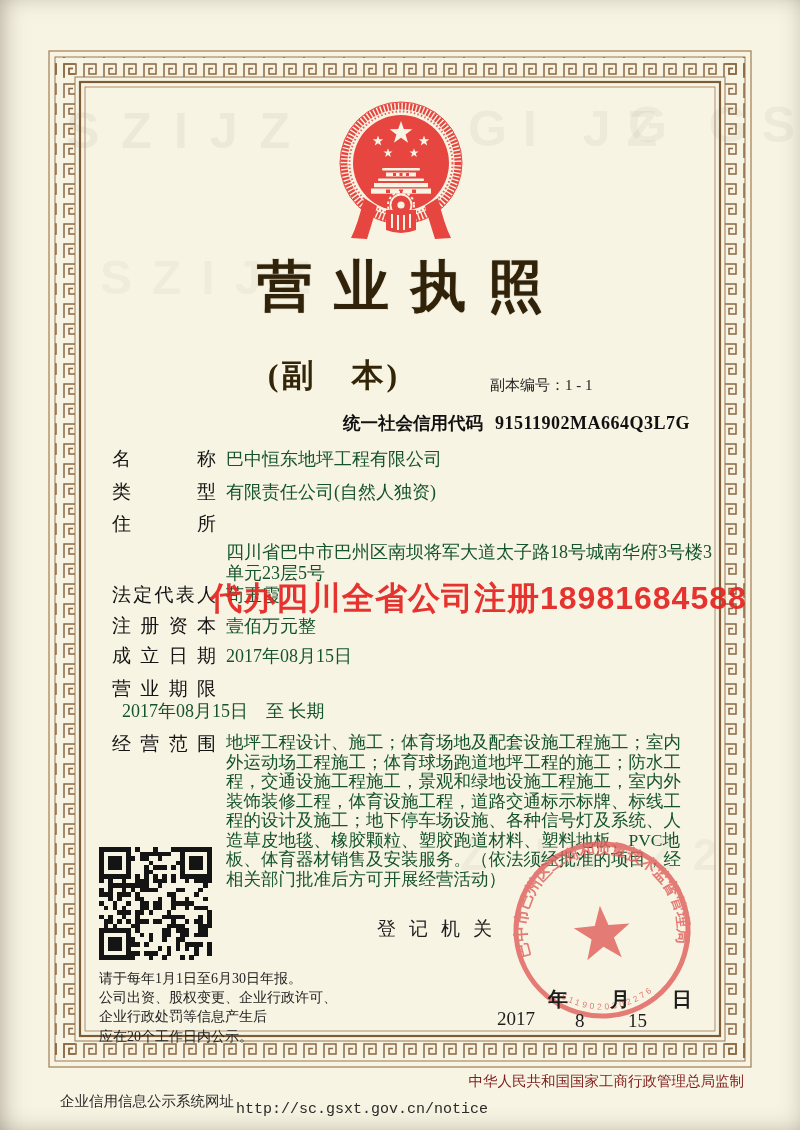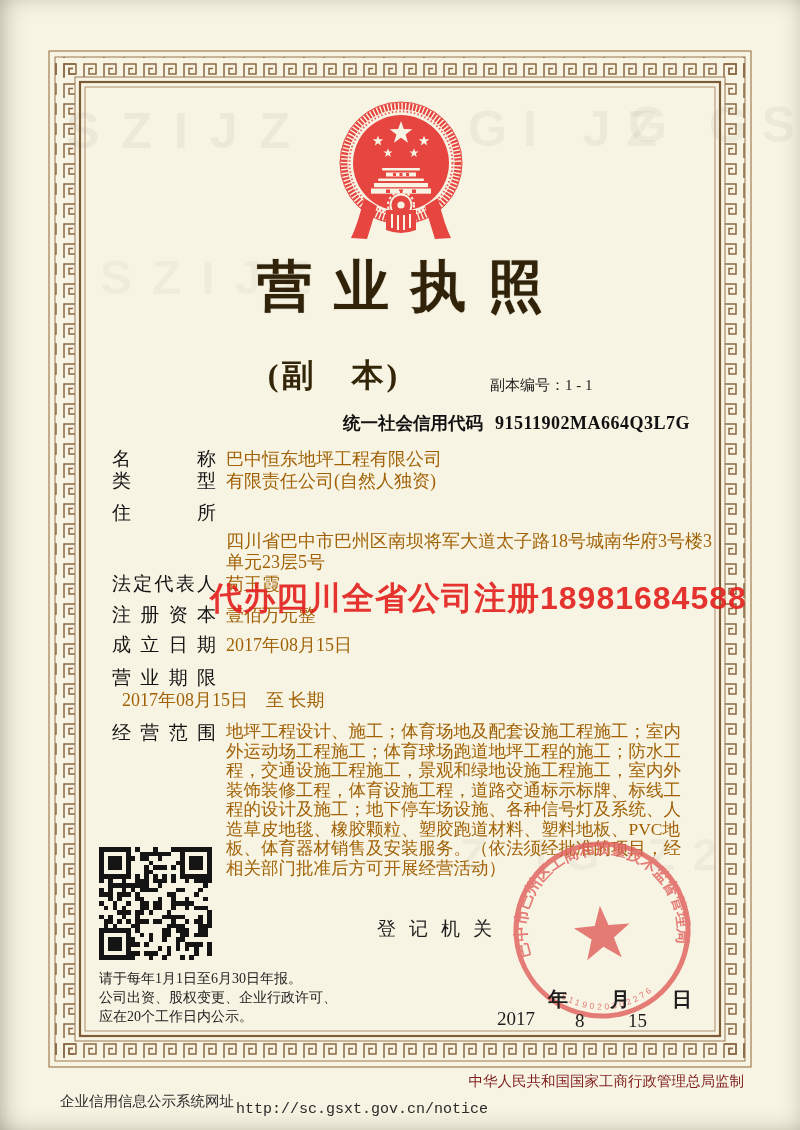--- a/index.html
+++ b/index.html
@@ -22,22 +22,22 @@
   .subtitle{position:absolute;left:0;top:354px;width:668px;text-align:center;
     font-size:32px;font-weight:bold;color:#332508;letter-spacing:3px;z-index:2;}
   .copy-no{position:absolute;left:490px;top:376px;font-size:15px;color:#222;z-index:2;}
   .credit-line{position:absolute;left:343px;top:411px;z-index:2;white-space:nowrap;}
   .credit-line .lbl{font-family:"Liberation Sans",sans-serif;font-weight:bold;font-size:17.5px;color:#111;}
   .credit-line .code{font-size:18px;font-weight:bold;letter-spacing:.5px;margin-left:12px;color:#111;}
   .fields{position:absolute;left:112px;top:448px;width:600px;z-index:2;}
   .frow{display:flex;align-items:flex-start;}
   .frow .flabel{width:104px;flex:none;font-size:19px;color:#141414;
     text-align:justify;text-align-last:justify;-moz-text-align-last:justify;line-height:22px;}
-  .frow .fvalue{margin-left:10px;font-size:18px;line-height:22px;color:#a16207;width:505px;}
-  .row-name{}
+  .frow .fvalue{margin-left:10px;font-size:18px;line-height:22px;color:#14532d;width:505px;}
+  .row-name{margin-bottom:11px;}
   .row-type{margin-bottom:10px;}
   .row-addr{margin-bottom:0;}
   .row-addr .fvalue{line-height:21px;margin-top:29px;}
   .row-legal{margin-bottom:9px;}
   .row-capital{margin-bottom:8px;}
   .row-estab{margin-bottom:11px;}
   .row-term{margin-bottom:11px;flex-direction:column;}
   .row-scope .fvalue{font-size:17.5px;line-height:19.5px;width:470px;}
   .ad-overlay{position:absolute;left:210px;top:577px;z-index:10;
     font-family:"Liberation Sans",sans-serif;font-weight:bold;font-size:32px;
@@ -470,20 +470,21 @@
     <rect x="7" y="24" width="1.02" height="1.02" fill="#141414"></rect>
     <rect x="11" y="24" width="1.02" height="1.02" fill="#141414"></rect>
     <rect x="14" y="24" width="1.02" height="1.02" fill="#141414"></rect>
     <rect x="18" y="24" width="1.02" height="1.02" fill="#141414"></rect>
     <rect x="20" y="24" width="1.02" height="1.02" fill="#141414"></rect>
   </svg>
 
 <div class="annual-note">
   <div>请于每年1月1日至6月30日年报。</div>
   <div>公司出资、股权变更、企业行政许可、</div>
+  <div>企业行政处罚等信息产生后</div>
   <div>应在20个工作日内公示。</div>
 </div>
 
 <div class="reg-label">登记机关</div>
 
 <svg class="seal" viewBox="0 0 190 190" aria-hidden="true">
   <defs>
     <path id="sealTopArc" d="M 21,112 A 76,76 0 1 1 169,112" fill="none"></path>
     <path id="sealBottomArc" d="M 36,148 A 79,79 0 0 0 154,148" fill="none"></path>
   </defs>

